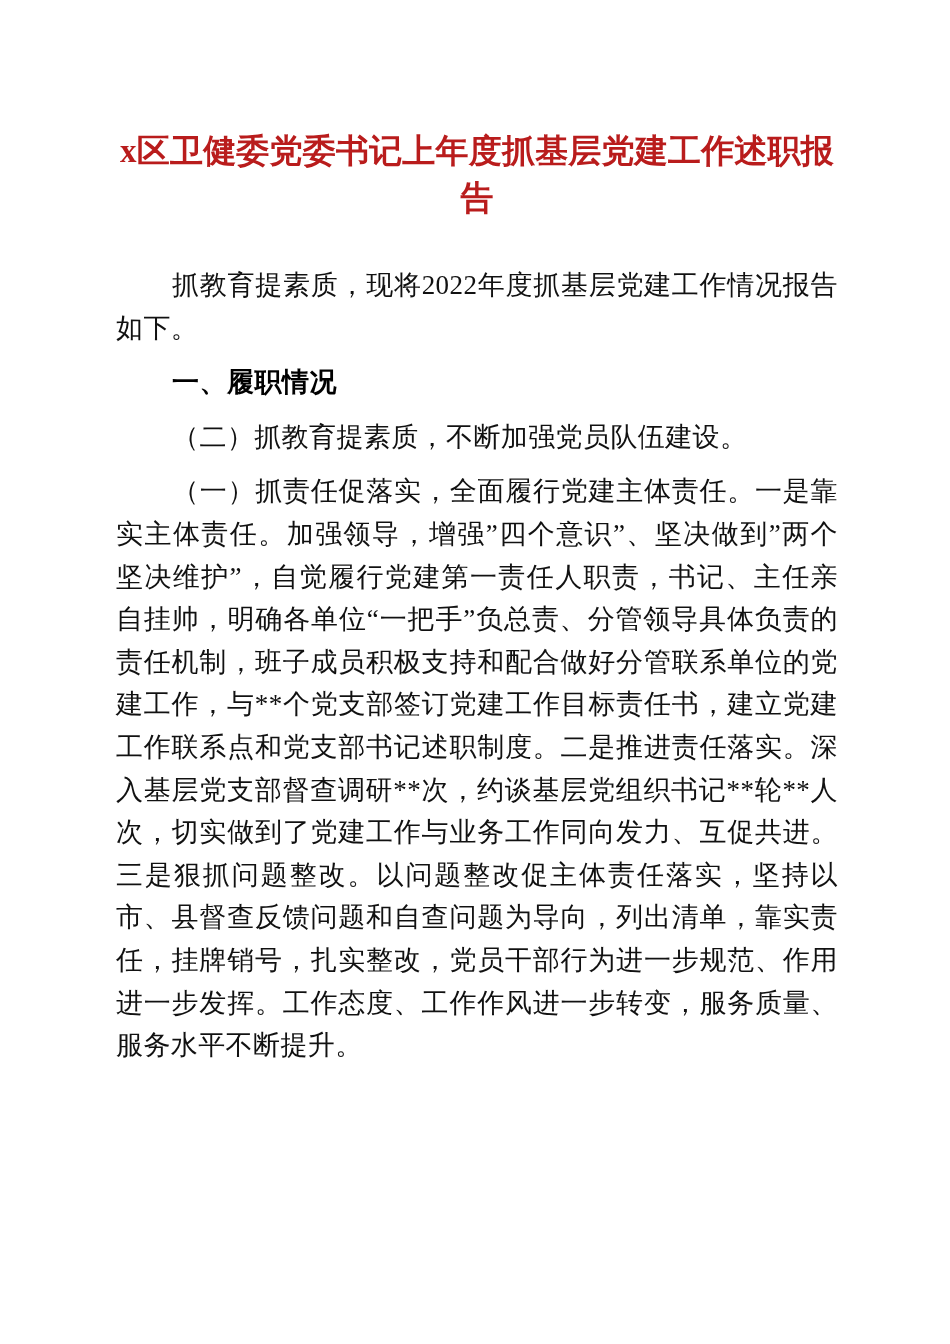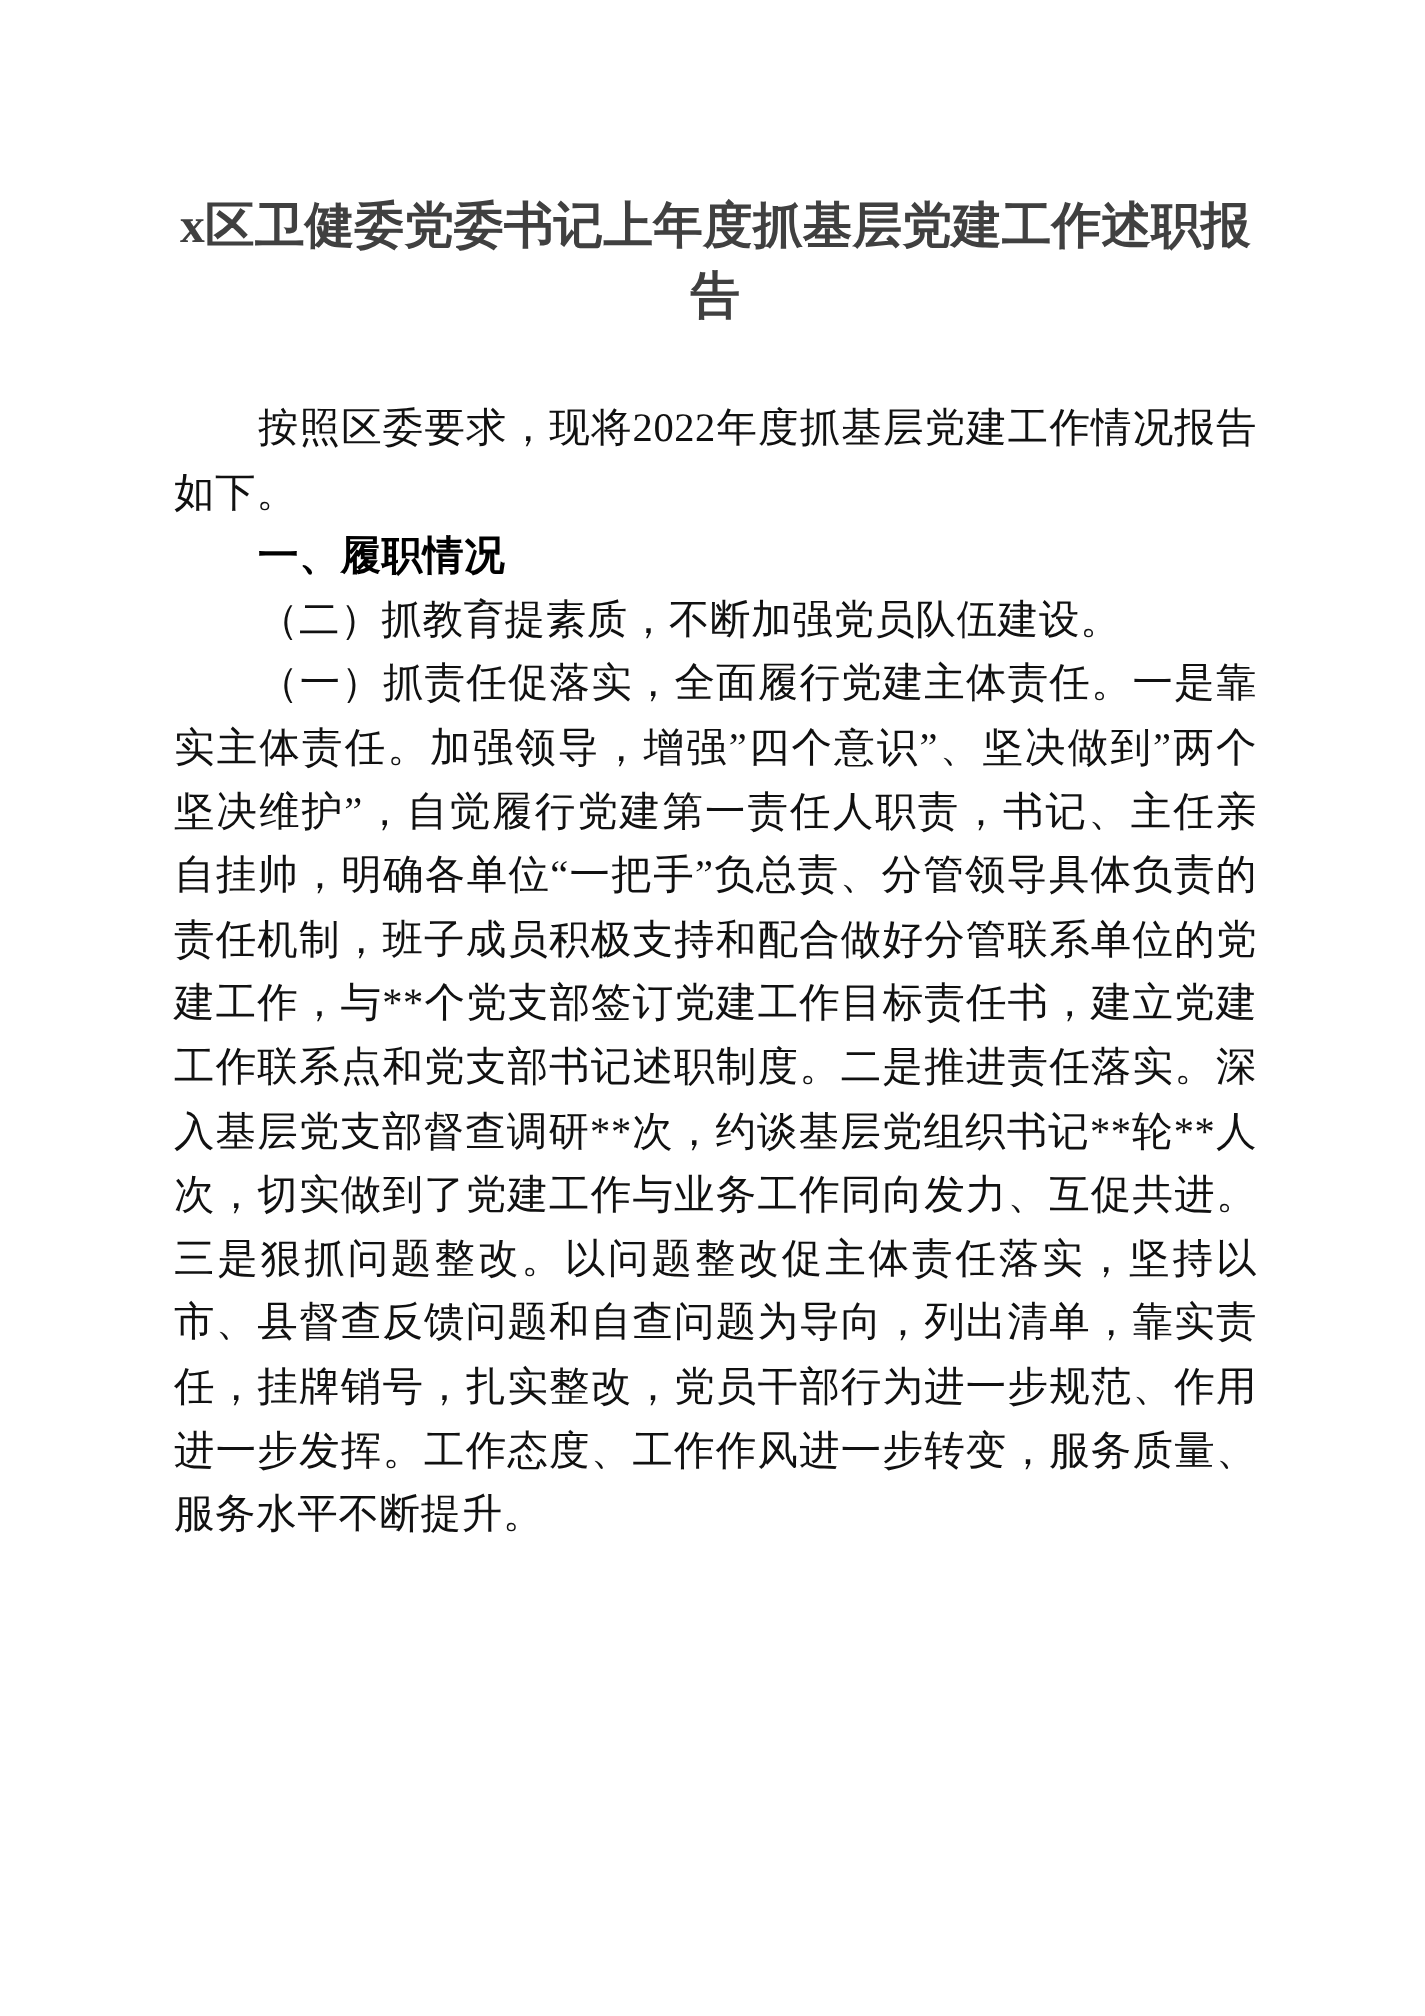--- a/index.html
+++ b/index.html
@@ -29,21 +29,21 @@
   
   .doc-title {
     font-family: "Liberation Serif", "DejaVu Serif", serif;
     font-weight: bold;
     font-size: 33px;
     line-height: 47px;
     text-align: center;
     letter-spacing: 0.2px;
     margin: 0;
     padding-top: 128px;
-    color: #404040;
+    color: #b91c1c;
   }
   
   .body-block {
     margin-top: 42px;
   }
   p.para {
     font-family: "Liberation Serif", "DejaVu Serif", serif;
     font-size: 27px;
     line-height: 42.6px;
     margin: 0;
@@ -61,34 +61,34 @@
     line-height: 42.6px;
     margin: 0;
     text-indent: 56px;
     letter-spacing: 0.5px;
     color: #000;
   }
   
   p.para + p.para,
   p.para + p.heading-1,
   p.heading-1 + p.para {
-    margin-top: 0;
+    margin-top: 12px;
   }
 </style>
 </head>
 <body>
 
 <div class="page">
   <div class="content">
 
     <h1 class="doc-title">x区卫健委党委书记上年度抓基层党建工作述职报告</h1>
 
     <div class="body-block">
 
-      <p class="para">按照区委要求，现将2022年度抓基层党建工作情况报告如下。</p>
+      <p class="para">抓教育提素质，现将2022年度抓基层党建工作情况报告如下。</p>
 
       <p class="heading-1">一、履职情况</p>
 
       <p class="para">（二）抓教育提素质，不断加强党员队伍建设。</p>
 
       <p class="para">（一）抓责任促落实，全面履行党建主体责任。一是靠实主体责任。加强领导，增强”四个意识”、坚决做到”两个坚决维护”，自觉履行党建第一责任人职责，书记、主任亲自挂帅，明确各单位“一把手”负总责、分管领导具体负责的责任机制，班子成员积极支持和配合做好分管联系单位的党建工作，与**个党支部签订党建工作目标责任书，建立党建工作联系点和党支部书记述职制度。二是推进责任落实。深入基层党支部督查调研**次，约谈基层党组织书记**轮**人次，切实做到了党建工作与业务工作同向发力、互促共进。三是狠抓问题整改。以问题整改促主体责任落实，坚持以市、县督查反馈问题和自查问题为导向，列出清单，靠实责任，挂牌销号，扎实整改，党员干部行为进一步规范、作用进一步发挥。工作态度、工作作风进一步转变，服务质量、服务水平不断提升。</p>
 
 
     </div>
   </div>

